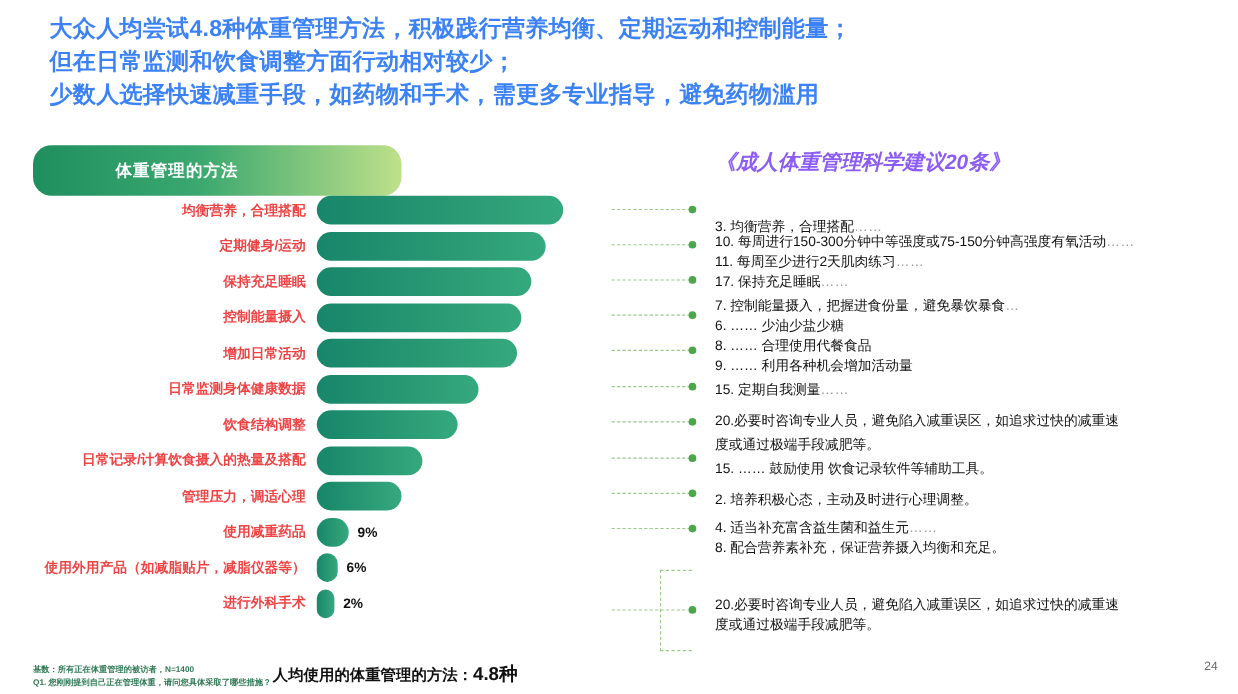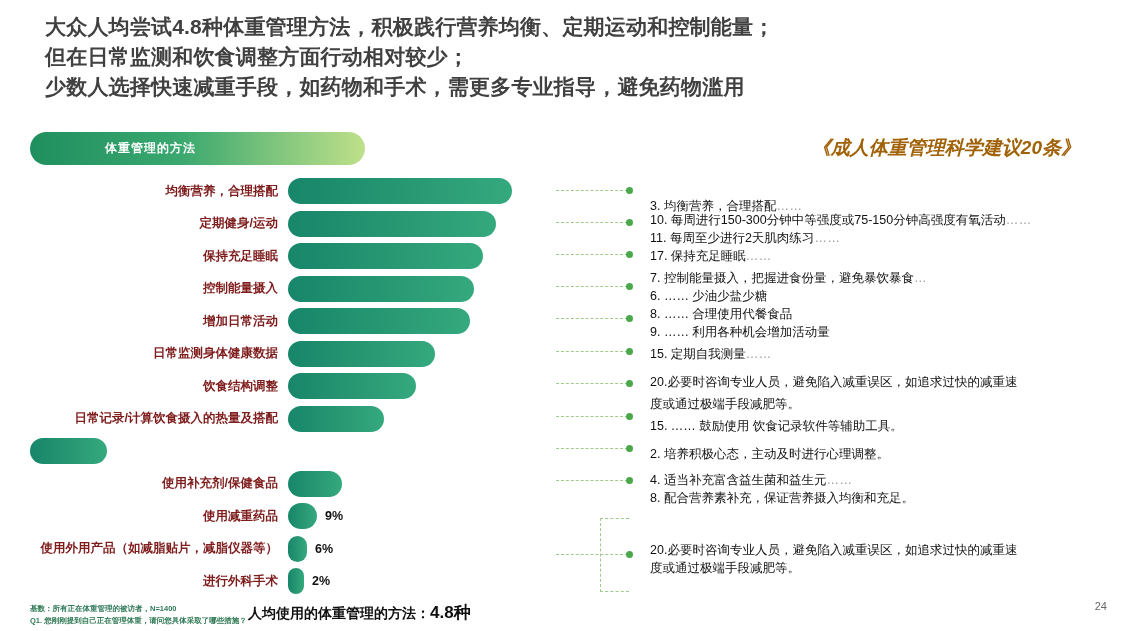--- a/index.html
+++ b/index.html
@@ -18,55 +18,55 @@
 
   
   .headline {
     position: absolute;
     left: 45px;
     top: 12px;
     width: 1040px;
     font-size: 21px;
     font-weight: bold;
     line-height: 1.42;
-    color: #404040;
+    color: #3b82f6;
     letter-spacing: 0.2px;
   }
   .headline div { white-space: nowrap; }
 
   
   .pill {
     position: absolute;
     left: 30px;
     top: 132px;
     width: 335px;
-    height: 33px;
+    height: 46px;
     border-radius: 17px;
     background: linear-gradient(90deg, #1f8f5f 0%, #3aa86f 45%, #bfe08a 100%);
     color: #ffffff;
-    font-size: 12px;
+    font-size: 15px;
     font-weight: bold;
     display: flex;
     align-items: center;
     padding-left: 75px;
     box-sizing: border-box;
     letter-spacing: 1px;
   }
 
   
   .right-title {
     position: absolute;
     left: 650px;
     top: 135px;
     width: 430px;
-    text-align: right;
+    text-align: left;
     font-size: 19px;
     font-weight: bold;
     font-style: italic;
-    color: #a16207;
+    color: #8b5cf6;
   }
 
   
   .chart {
     position: absolute;
     left: 30px;
     top: 176px;
     width: 600px;
   }
   .row {
@@ -74,21 +74,21 @@
     align-items: center;
     height: 30px;
     margin-bottom: 2.5px;
   }
   .row-label {
     width: 258px;
     text-align: right;
     padding-right: 10px;
     font-size: 12.5px;
     font-weight: bold;
-    color: #7f1d1d;
+    color: #ef4444;
     box-sizing: border-box;
     white-space: nowrap;
   }
   .bar-wrap {
     position: relative;
     height: 26px;
     flex: 1;
   }
   .bar {
     height: 26px;
@@ -250,30 +250,24 @@
       </div>
     </div>
     <div class="row">
       <div class="row-label">日常记录/计算饮食摄入的热量及搭配</div>
       <div class="bar-wrap">
         <div class="bar" style="width: 96px;"></div>
         <span class="bar-value" style="right: 12px;">17%</span>
       </div>
     </div>
     <div class="row">
+      <div class="row-label">管理压力，调适心理</div>
       <div class="bar-wrap">
         <div class="bar" style="width: 77px;"></div>
         <span class="bar-value" style="right: 12px;">24%</span>
-      </div>
-    </div>
-    <div class="row">
-      <div class="row-label">使用补充剂/保健食品</div>
-      <div class="bar-wrap">
-        <div class="bar" style="width: 54px;"></div>
-        <span class="bar-value" style="right: 12px;">17%</span>
       </div>
     </div>
     <div class="row">
       <div class="row-label">使用减重药品</div>
       <div class="bar-wrap">
         <div class="bar" style="width: 29px;"></div>
         <span class="bar-value outside" style="left: 37px;">9%</span>
       </div>
     </div>
     <div class="row">

